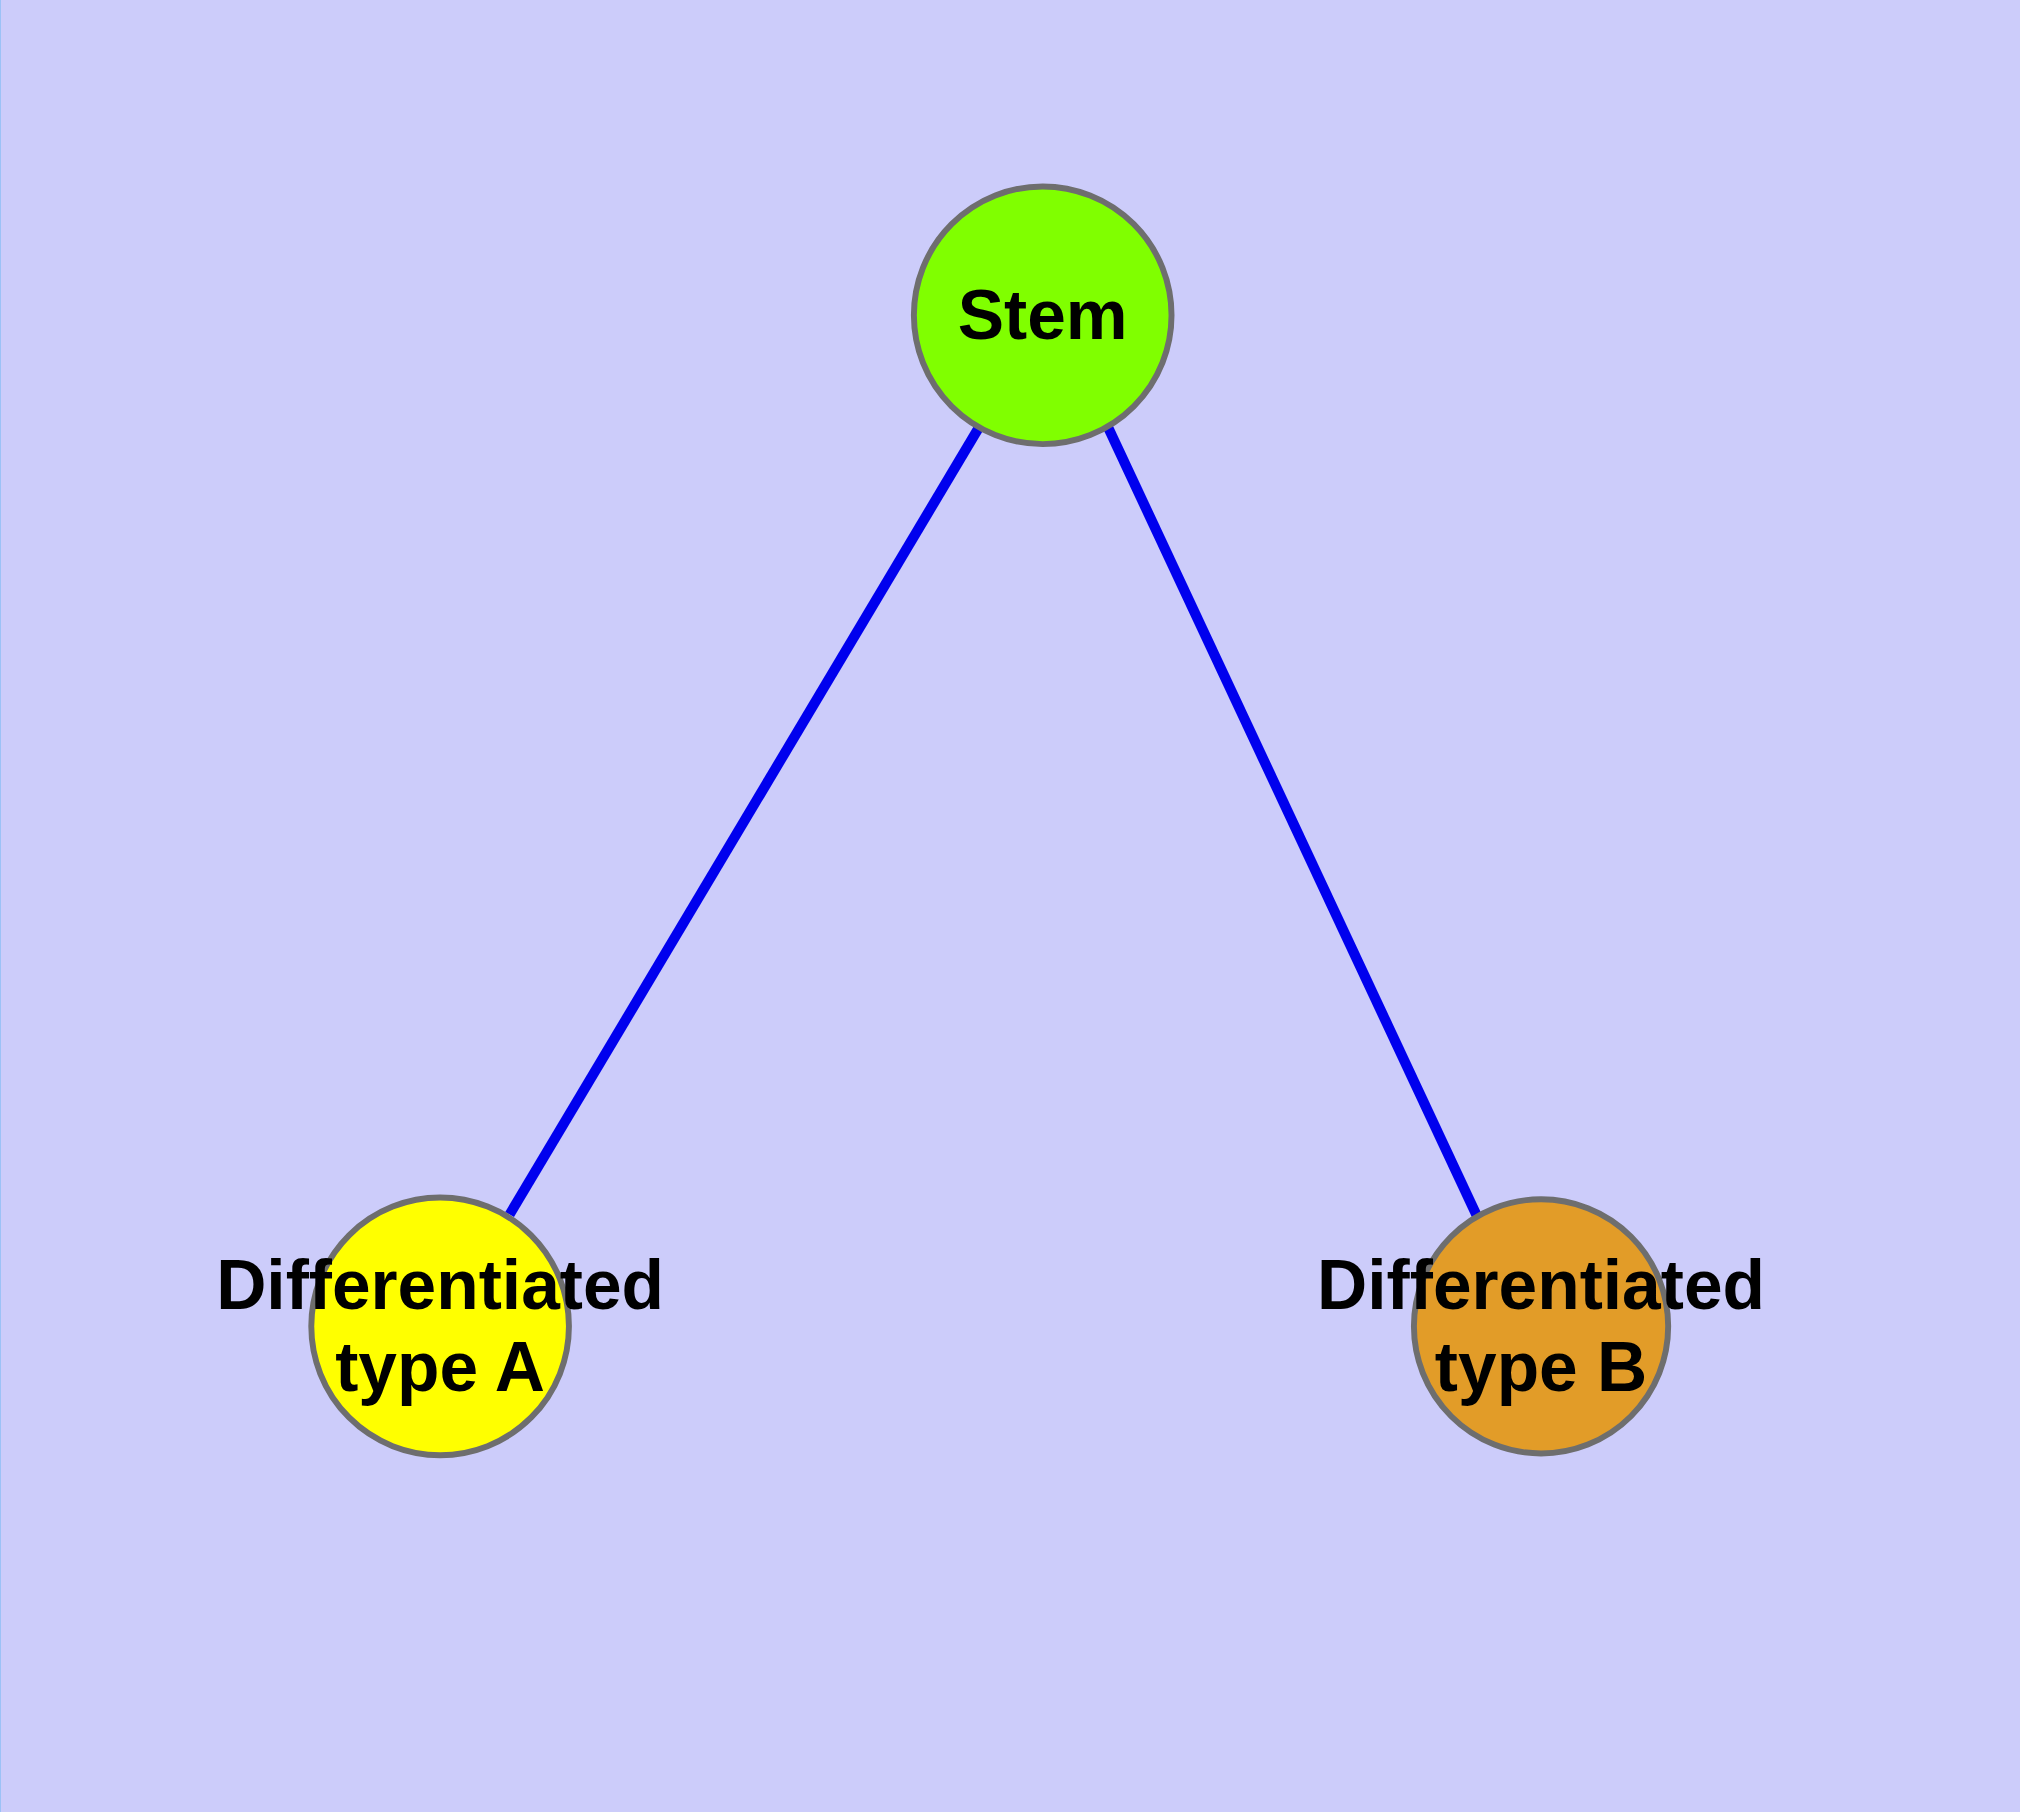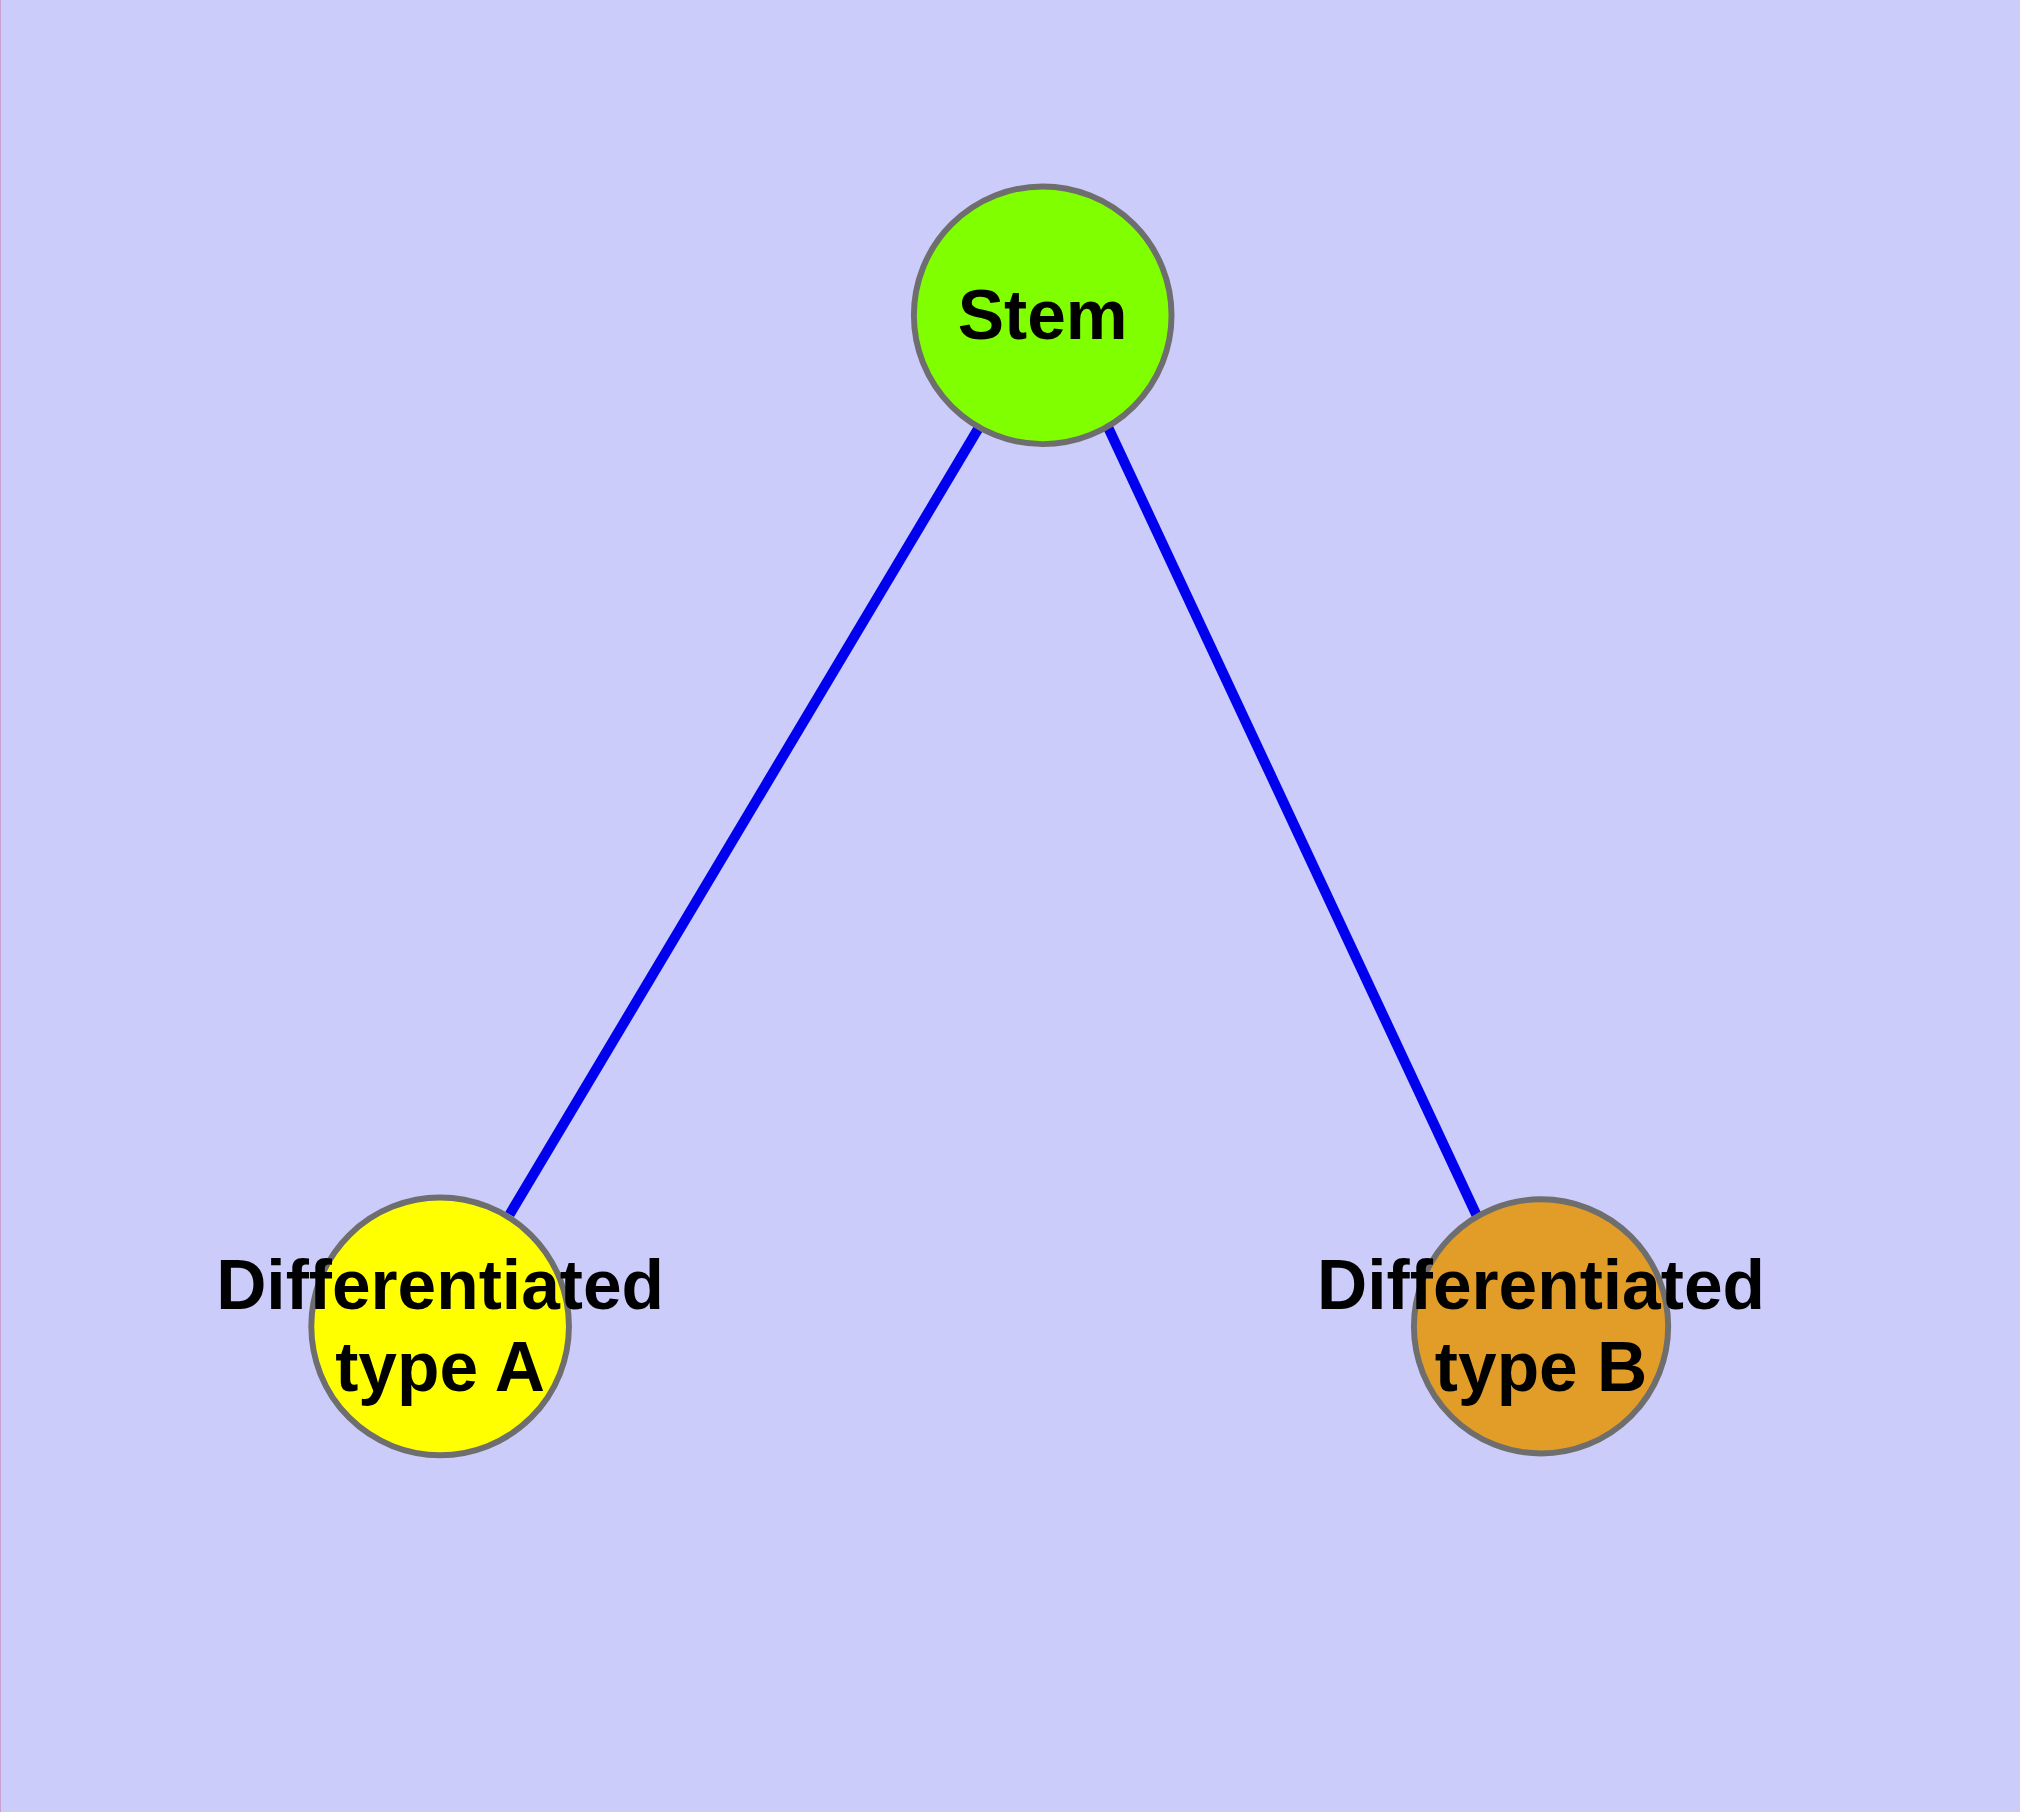--- a/index.html
+++ b/index.html
@@ -10,21 +10,21 @@
   body {
     width: 2021px;
     height: 1812px;
     overflow: hidden;
     font-family: "Liberation Sans", sans-serif;
   }
   #graph-canvas {
     position: relative;
     width: 2021px;
     height: 1812px;
-    background: #be185d;
+    background: #0ea5e9;
   }
   #graph-svg {
     position: absolute;
     top: 0;
     left: 0;
     width: 2021px;
     height: 1812px;
     display: block;
   }
   .node-label {

